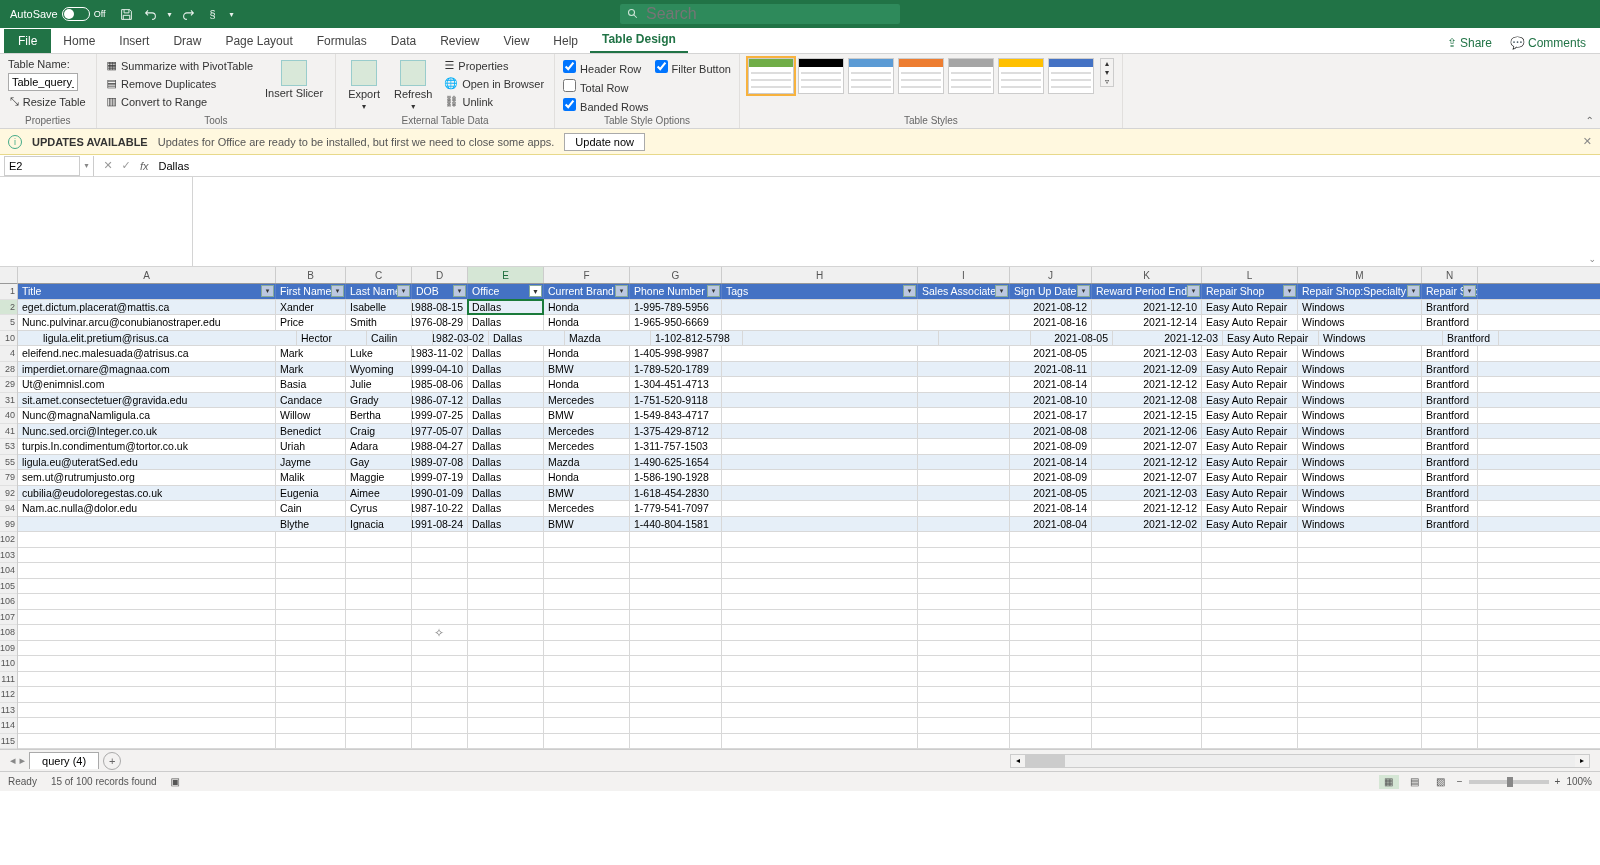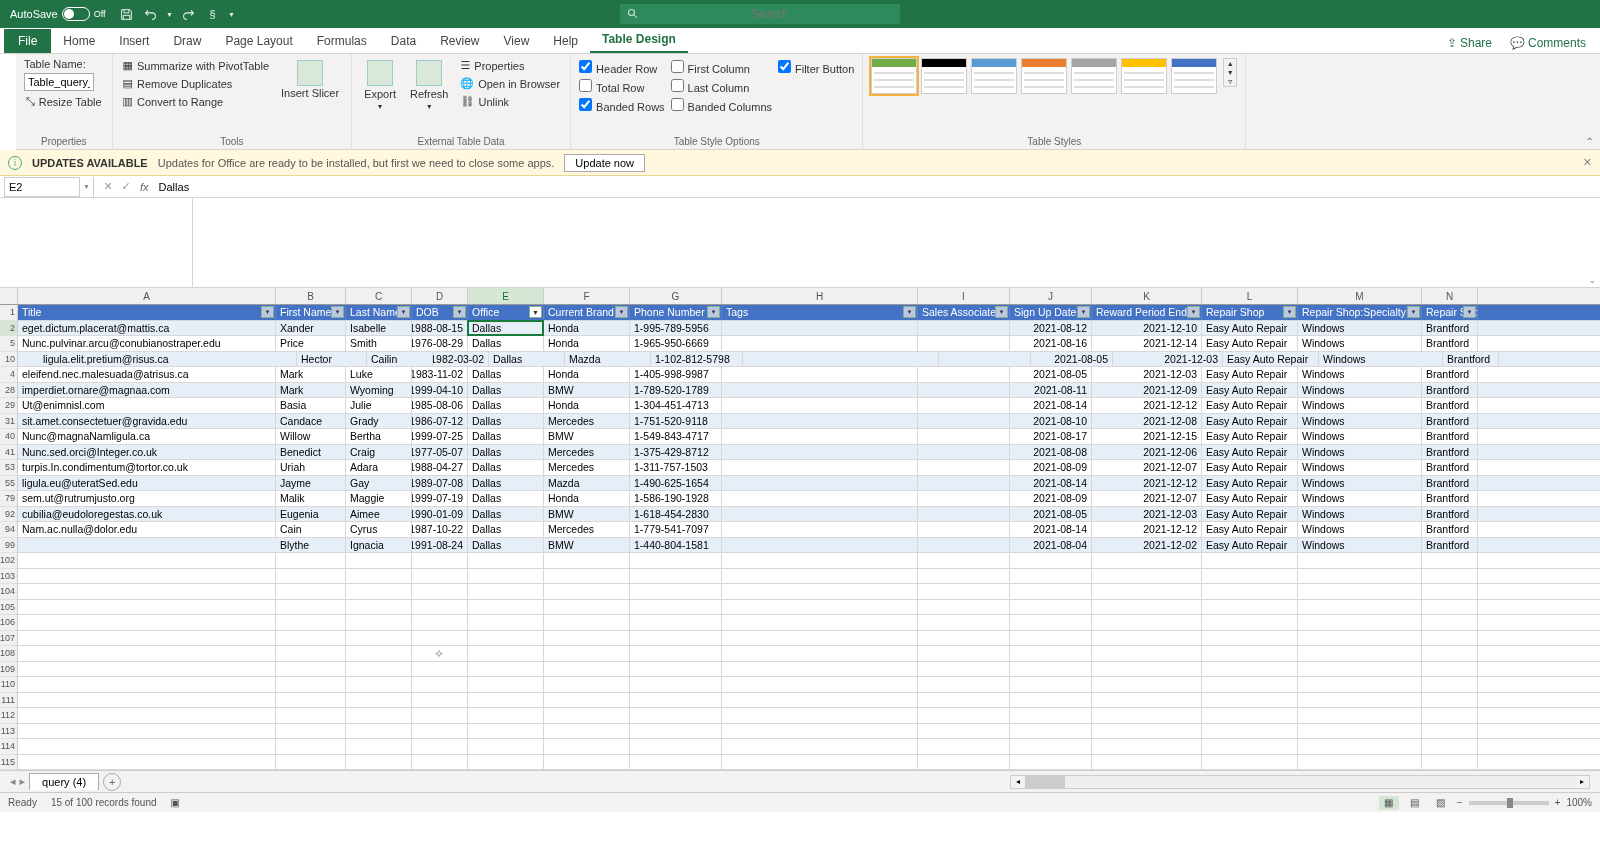--- a/index.html
+++ b/index.html
@@ -7,35 +7,35 @@
 
 
 .titlebar { height: 28px; background: #217346; display: flex; align-items: center; color: #fff; font-size: 11px; position: relative; }
 .titlebar .autosave { margin-left: 10px; display: flex; align-items: center; gap: 4px; }
 .titlebar .toggle { width: 28px; height: 14px; border: 1px solid #fff; border-radius: 7px; display: flex; align-items: center; padding: 1px; }
 .titlebar .toggle-knob { width: 10px; height: 10px; background: #fff; border-radius: 50%; }
 .titlebar .qa { display: flex; gap: 10px; margin-left: 14px; align-items: center; }
 .titlebar .qa span { opacity: .9; }
 .titlebar .doc { position: absolute; left: 50%; transform: translateX(-50%); }
 .titlebar .search { position: absolute; left: 620px; width: 280px; height: 20px; background: #2e8a5b; border-radius: 2px; display: flex; align-items: center; padding: 0 6px; gap: 6px; color: #cfe5d8; }
-.titlebar .search input { background: transparent; border: none; color: #cfe5d8; font-size: 12px; outline: none; flex: 1; text-align: center; }
+.titlebar .search input { background: transparent; border: none; color: #cfe5d8; font-size: 16px; outline: none; flex: 1; }
 .titlebar .right { margin-left: auto; display: flex; align-items: center; gap: 10px; padding-right: 6px; }
 .titlebar .avatar { width: 18px; height: 18px; background: #a23; border-radius: 50%; font-size: 8px; display: flex; align-items: center; justify-content: center; }
 .titlebar .winbtn { width: 36px; height: 28px; display: flex; align-items: center; justify-content: center; }
 
 
 .menutabs { height: 26px; background: #fff; border-bottom: 1px solid #d4d4d4; display: flex; align-items: flex-end; padding-left: 4px; font-size: 12px; color: #444; position: relative; }
 .menutabs .tab { padding: 5px 12px; cursor: pointer; }
 .menutabs .tab.active { color: #217346; border-bottom: 2px solid #217346; font-weight: 600; }
 .menutabs .tab.file { background: #217346; color: #fff; padding: 5px 14px; }
 .menutabs .right-actions { margin-left: auto; display: flex; gap: 6px; padding-right: 8px; color: #217346; }
 .menutabs .right-actions .act { display:flex; align-items:center; gap:3px; padding:3px 6px; }
 
 
-.ribbon { height: 96px; background: #f3f2f1; border-bottom: 1px solid #d4d4d4; display: flex; font-size: 11px; color: #333; position: relative; margin-left: 16px; }
+.ribbon { height: 75px; background: #f3f2f1; border-bottom: 1px solid #d4d4d4; display: flex; font-size: 11px; color: #333; position: relative; }
 .ribbon .group { border-right: 1px solid #e1dfdd; padding: 4px 8px 2px; display: flex; flex-direction: column; justify-content: space-between; }
 .ribbon .grouplabel { text-align: center; font-size: 10px; color: #666; margin-top: 2px; }
 .ribbon .groupbody { flex: 1; display: flex; gap: 6px; align-items: flex-start; }
 .ribbon input[type=text] { width: 70px; height: 18px; border: 1px solid #aaa; font-size: 11px; padding: 0 3px; }
 .ribbon .stack { display: flex; flex-direction: column; gap: 3px; }
 .ribbon .item { display: flex; align-items: center; gap: 4px; white-space: nowrap; padding: 1px 2px; }
 .ribbon .bigbtn { display: flex; flex-direction: column; align-items: center; gap: 2px; padding: 2px 4px; }
 .ribbon .bigicon { width: 26px; height: 26px; background: #d9e8d9; border: 1px solid #9cc; }
 .ribbon .chk input { margin-right: 4px; }
 .ribbon .check-col { display: flex; flex-direction: column; gap: 4px; padding-top: 2px; }
@@ -235,25 +235,20 @@
     </div>
     <div class="grouplabel">External Table Data</div>
   </div>
 
   <div class="group">
     <div class="groupbody">
       <div class="check-col">
         <label class="chk"><input type="checkbox" checked="" style=""><span>Header Row</span></label>
         <label class="chk"><input type="checkbox" style=""><span>Total Row</span></label>
         <label class="chk"><input type="checkbox" checked="" style=""><span>Banded Rows</span></label>
-      </div>
-      <div class="check-col">
-        <label class="chk"><input type="checkbox" style=""><span>First Column</span></label>
-        <label class="chk"><input type="checkbox" style=""><span>Last Column</span></label>
-        <label class="chk"><input type="checkbox" style=""><span>Banded Columns</span></label>
       </div>
       <div class="check-col">
         <label class="chk"><input type="checkbox" checked="" style=""><span>Filter Button</span></label>
       </div>
     </div>
     <div class="grouplabel">Table Style Options</div>
   </div>
 
   <div class="group" style="flex:0 0 auto">
     <div class="groupbody">

